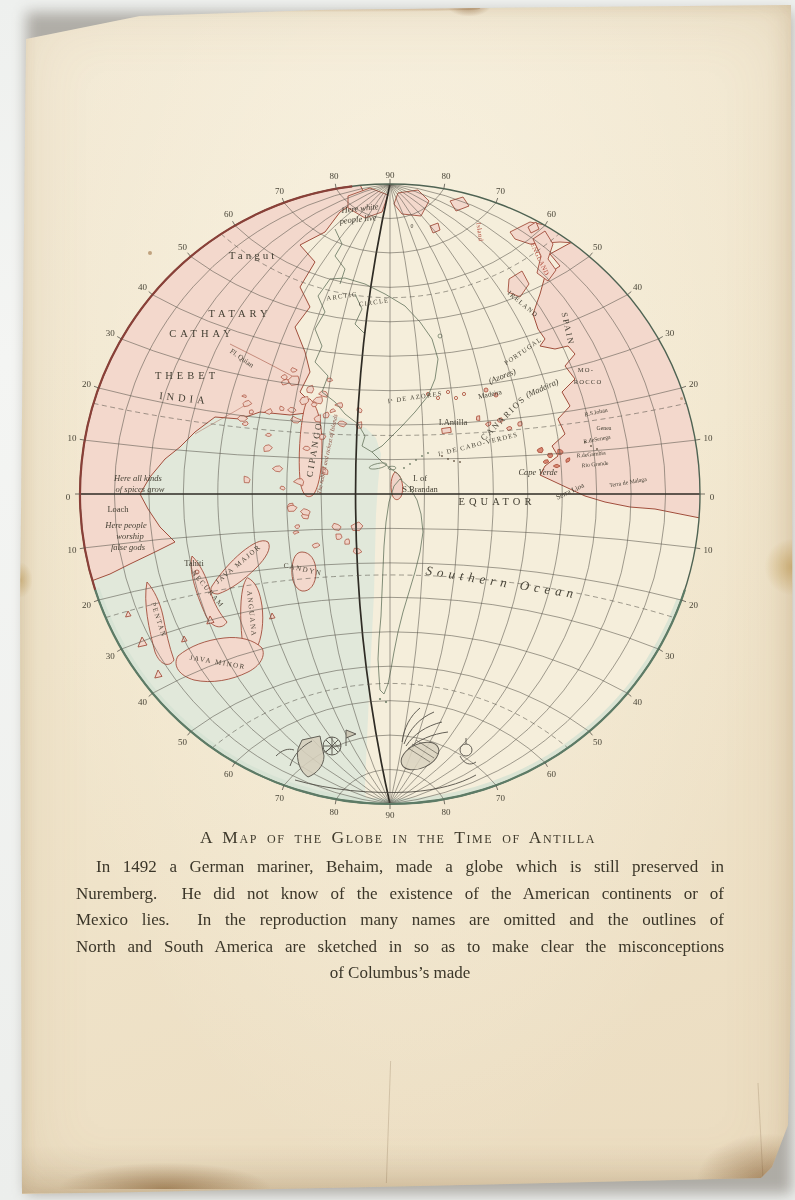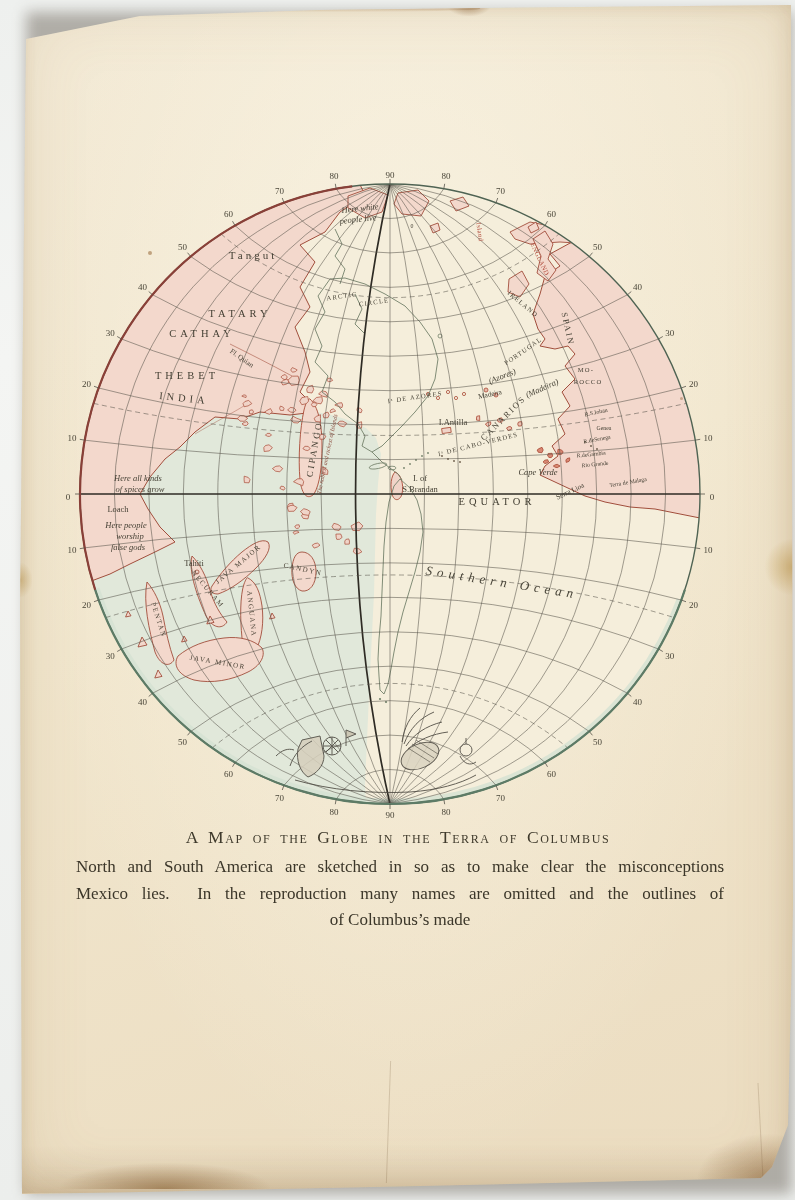--- a/index.html
+++ b/index.html
@@ -376,25 +376,27 @@
         <text x="110.47250629419104" y="303.5207165138484" class="rimnum" dy="0.35em">70</text>
         <text x="56.088361386418526" y="318.0929042229432" class="rimnum" dy="0.35em">80</text>
         <text x="-322" y="3" class="rimnum" dy="0.35em">0</text>
         <text x="322" y="3" class="rimnum" dy="0.35em">0</text>
         <text x="0" y="-319" class="rimnum" dy="0.35em">90</text>
         <text x="0" y="321" class="rimnum" dy="0.35em">90</text>
       </svg>
   </div>
 
   <div class="caption">
-    <div class="cap-title">A Map of the Globe in the Terra of Columbus</div>
+    <div class="cap-title">A Map of the Globe in the Time of Antilla</div>
   </div>
   <div class="cap-body">
+    <div class="cap-line first">In 1492 a German mariner, Behaim, made a globe which is still preserved in</div>
+    <div class="cap-line">Nuremberg.&nbsp; He did not know of the existence of the American continents or of</div>
+    <div class="cap-line">Mexico lies.&nbsp; In the reproduction many names are omitted and the outlines of</div>
     <div class="cap-line">North and South America are sketched in so as to make clear the misconceptions</div>
-    <div class="cap-line">Mexico lies.&nbsp; In the reproduction many names are omitted and the outlines of</div>
     <div class="cap-line last">of Columbus’s made</div>
   </div>
 
   <div class="stain" style="left:130px;top:0;width:330px;height:7px;background:linear-gradient(to bottom,rgba(150,100,45,.55),rgba(150,100,45,0));border-radius:45%;"></div>
   <div class="stain" style="left:428px;top:0;width:42px;height:11px;background:radial-gradient(ellipse at 50% 0,rgba(130,85,40,.6),transparent 75%);"></div>
   <div class="stain" style="left:40px;top:1158px;width:210px;height:26px;background:radial-gradient(ellipse at 50% 100%,rgba(125,82,35,.55),transparent 72%);"></div>
   <div class="stain" style="left:676px;top:1128px;width:90px;height:52px;background:radial-gradient(ellipse at 80% 90%,rgba(120,75,30,.5),transparent 70%);"></div>
   <div class="stain" style="left:744px;top:533px;width:29px;height:58px;background:radial-gradient(ellipse at 100% 50%,rgba(190,150,70,.55),transparent 70%);"></div>
   <div class="stain" style="left:0;top:558px;width:12px;height:34px;background:radial-gradient(ellipse at 0 50%,rgba(180,140,60,.45),transparent 75%);"></div>
   <div class="stain" style="left:128px;top:246px;width:4px;height:4px;border-radius:50%;background:rgba(140,90,40,.5);"></div>

